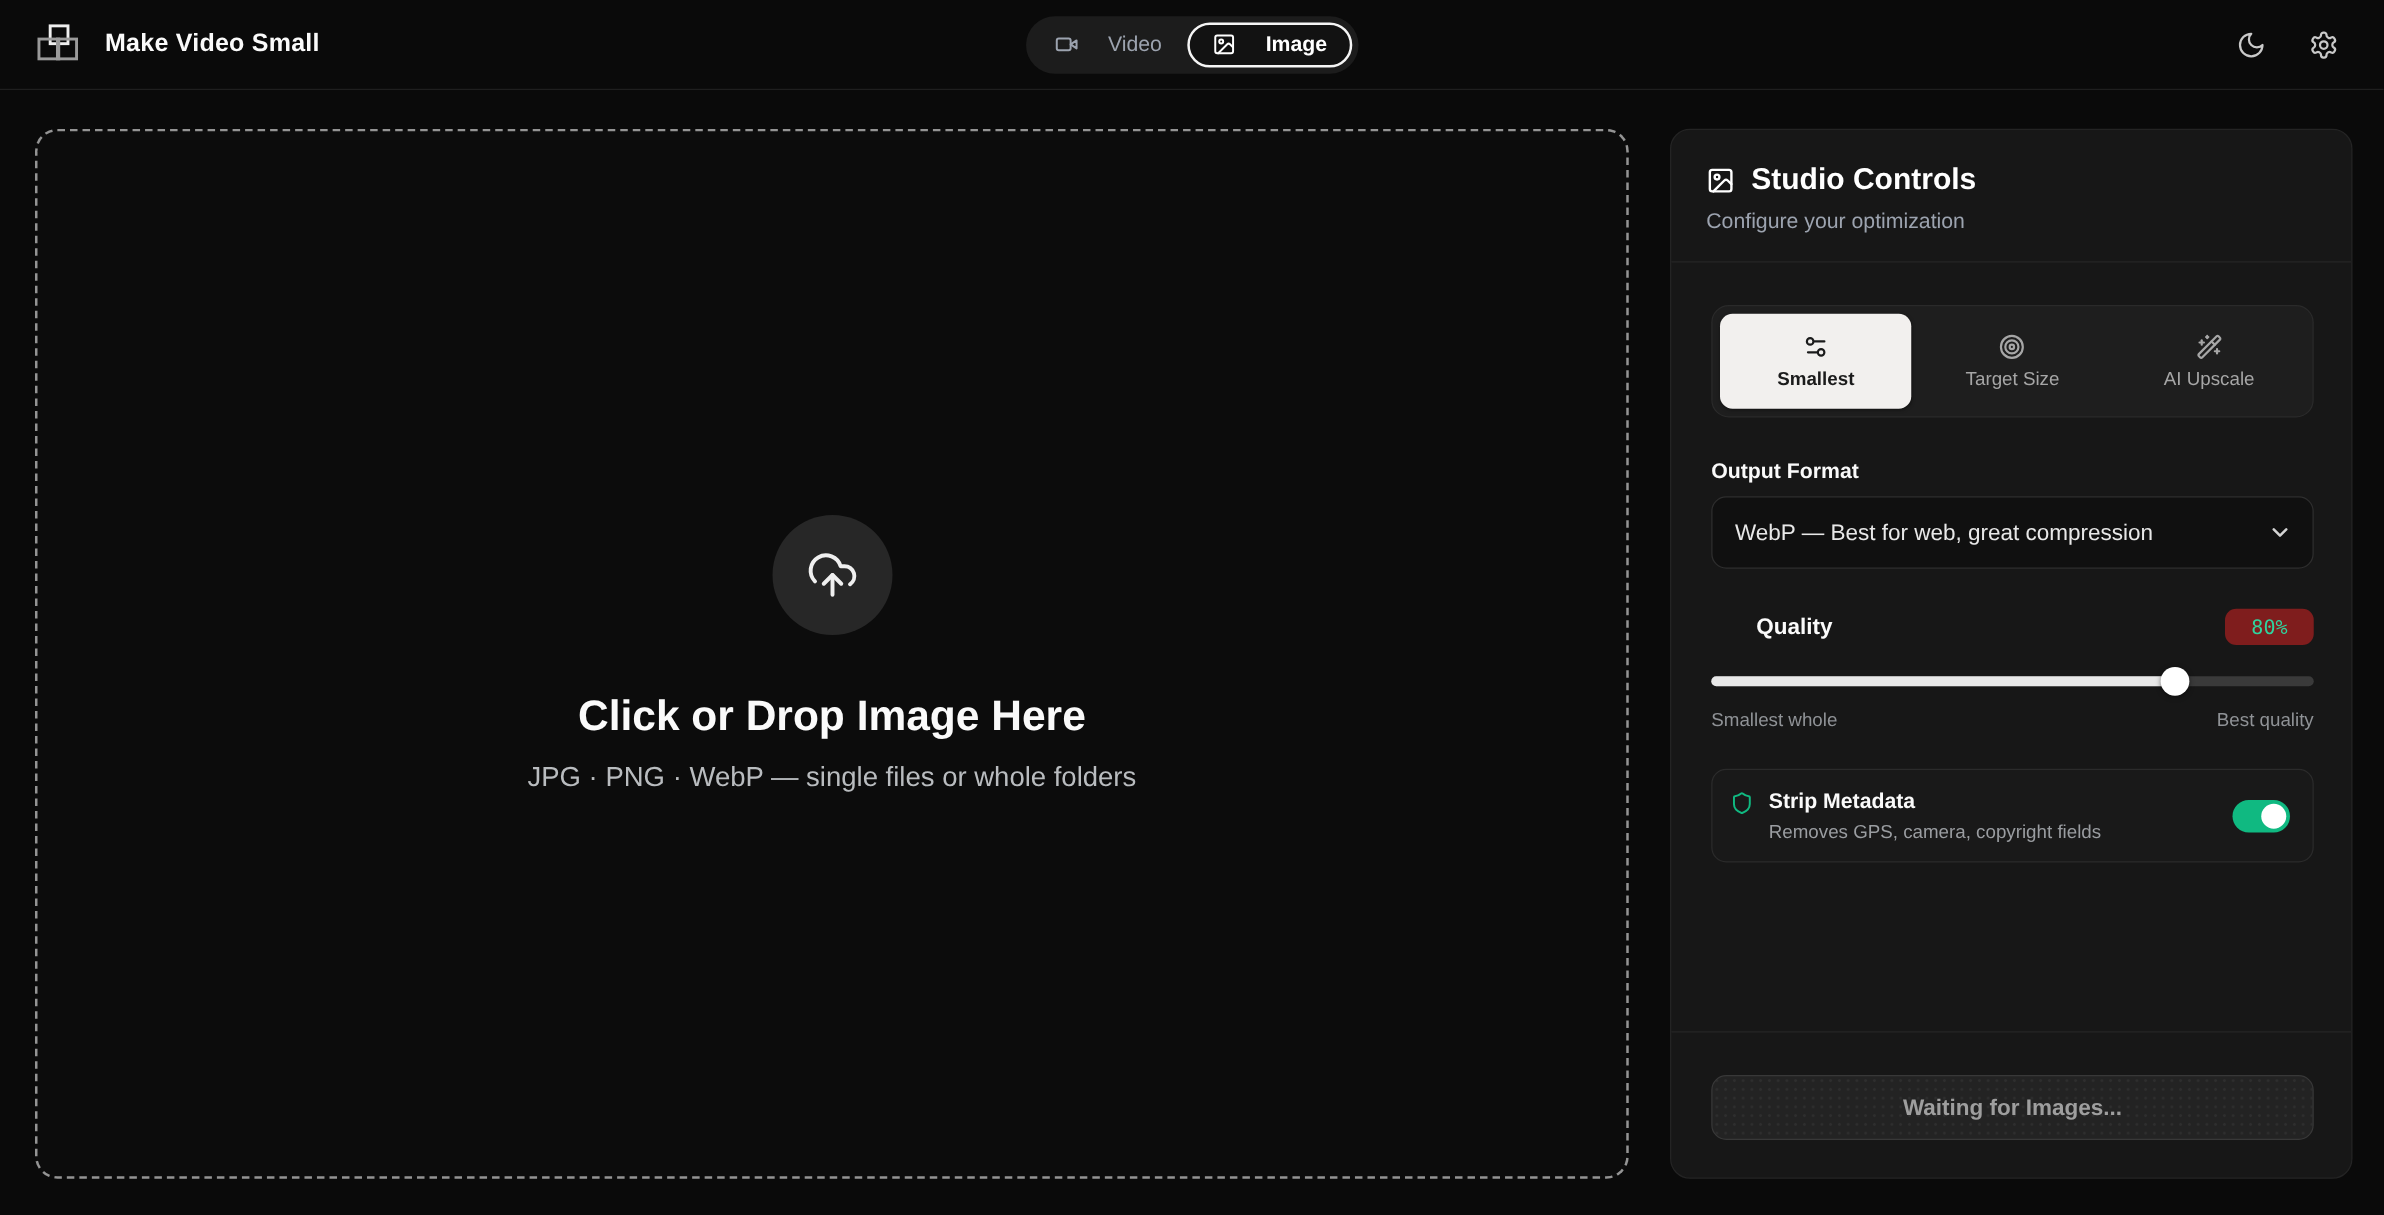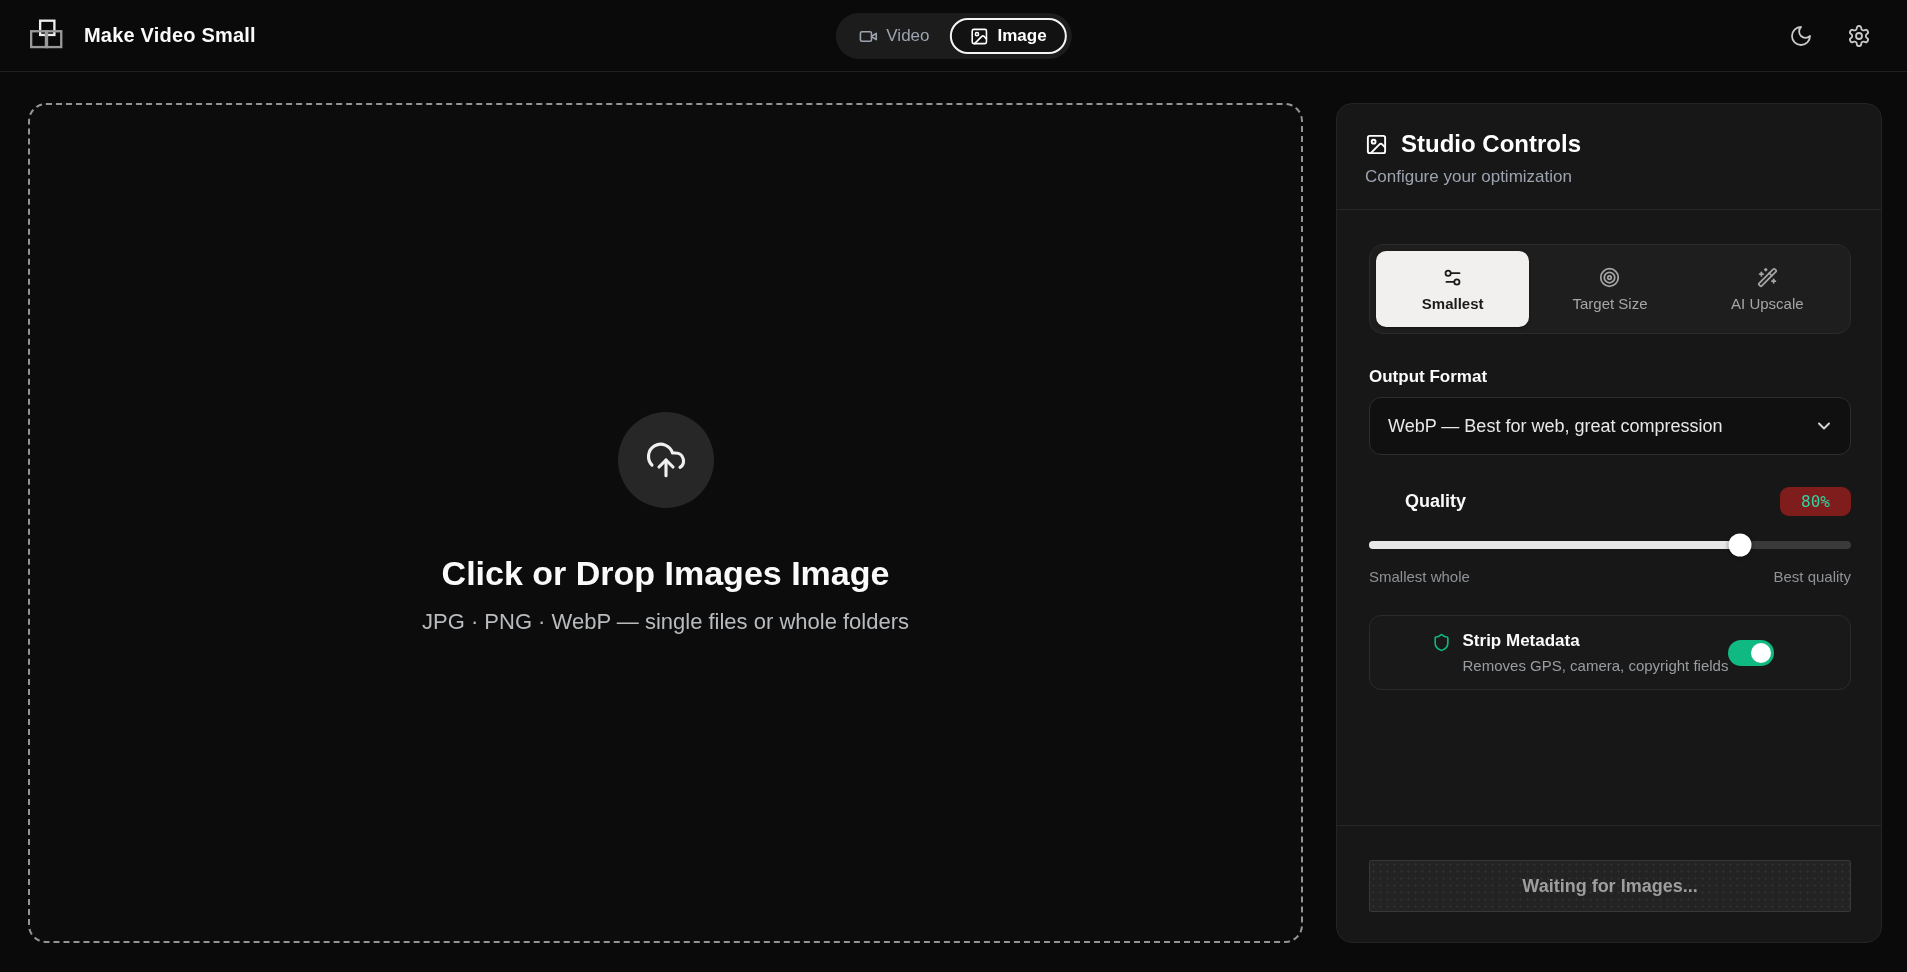--- a/index.html
+++ b/index.html
@@ -20,21 +20,21 @@
   }
   .brand { display:flex; align-items:center; gap:18px; }
   .brand-title { font-size:20px; font-weight:bold; letter-spacing:.2px; }
 
   .mode-toggle {
     position:absolute; left:50%; top:50%; transform:translate(-50%,-50%);
     display:flex; align-items:center; gap:2px;
     background:#1c1c1c; border-radius:999px; padding:4px 5px; height:46px;
   }
   .mode-btn {
-    display:flex; align-items:flex-end; gap:9px; border:none; cursor:pointer;
+    display:flex; align-items:center; gap:24px; border:none; cursor:pointer;
     background:transparent; color:#9ca3af; font-size:17px;
     padding:8px 18px; border-radius:999px; font-family:inherit;
   }
   .mode-btn.active {
     background:#121212; color:#ffffff; font-weight:bold;
     border:2px solid #f5f5f5; padding:6px 18px;
   }
   .topbar-actions { margin-left:auto; display:flex; align-items:center; gap:26px; }
   .icon-btn { background:none; border:none; cursor:pointer; color:#c9c9c9; padding:4px; }
 
@@ -105,38 +105,38 @@
   }
   .slider-thumb {
     position:absolute; top:50%; transform:translate(-50%,-50%);
     width:23px; height:23px; border-radius:50%; background:#ffffff;
     box-shadow:0 1px 4px rgba(0,0,0,.5);
   }
   .slider-hints { display:flex; justify-content:space-between; margin-top:12px; font-size:15px; color:#8f9296; }
 
   .meta-card {
     margin-top:30px; border:1px solid #2b2b2b; border-radius:12px; background:#191919;
-    padding:15px 18px 15px 4px; display:flex; align-items:center; justify-content:center;
+    padding:15px 18px 15px 14px; display:flex; align-items:center; justify-content:space-between;
   }
   .meta-left { display:flex; align-items:flex-start; gap:12px; }
   .meta-shield { color:#10b981; margin-top:2px; }
   .meta-title { font-size:17px; font-weight:bold; }
   .meta-desc { margin-top:6px; font-size:15px; color:#9a9da1; }
   .toggle {
     width:46px; height:26px; border-radius:999px; background:#10b981;
     position:relative; cursor:pointer; flex:none;
   }
   .toggle-knob {
     position:absolute; top:3px; right:3px; width:20px; height:20px;
     border-radius:50%; background:#ffffff;
   }
 
   .panel-footer { border-top:1px solid #262626; padding:34px 30px 30px 32px; }
   .waiting-btn {
-    width:100%; height:52px; border-radius:2px; border:1px solid #383838;
+    width:100%; height:52px; border-radius:12px; border:1px solid #383838;
     background-color:#232323;
     background-image:radial-gradient(rgba(255,255,255,.05) 1px, transparent 1.2px);
     background-size:7px 7px;
     color:#9e9e9e; font-size:18px; font-weight:bold; font-family:inherit; cursor:default;
   }
 </style>
 </head>
 <body>
 
 <header class="topbar">
@@ -197,21 +197,21 @@
   <section class="dropzone">
     <div class="upload-circle">
       <span>
         <svg width="42" height="42" viewBox="0 0 24 24" fill="none" stroke="currentColor" stroke-width="1.8" stroke-linecap="round" stroke-linejoin="round">
           <path d="M4 14.899A7 7 0 1 1 15.71 8h1.79a4.5 4.5 0 0 1 2.5 8.242"></path>
             <path d="M12 12v9"></path>
             <path d="m16 16-4-4-4 4"></path>
         </svg>
       </span>
     </div>
-    <div class="dropzone-title">Click or Drop Images Image</div>
+    <div class="dropzone-title">Click or Drop Image Here</div>
     <div class="dropzone-subtitle">JPG · PNG · WebP — single files or whole folders</div>
   </section>
 
   <aside class="panel">
 
     <div class="panel-header">
       <div class="panel-title-row">
         <span>
           <svg width="23" height="23" viewBox="0 0 24 24" fill="none" stroke="currentColor" stroke-width="2" stroke-linecap="round" stroke-linejoin="round">
             <rect x="3" y="3" width="18" height="18" rx="2"></rect>

